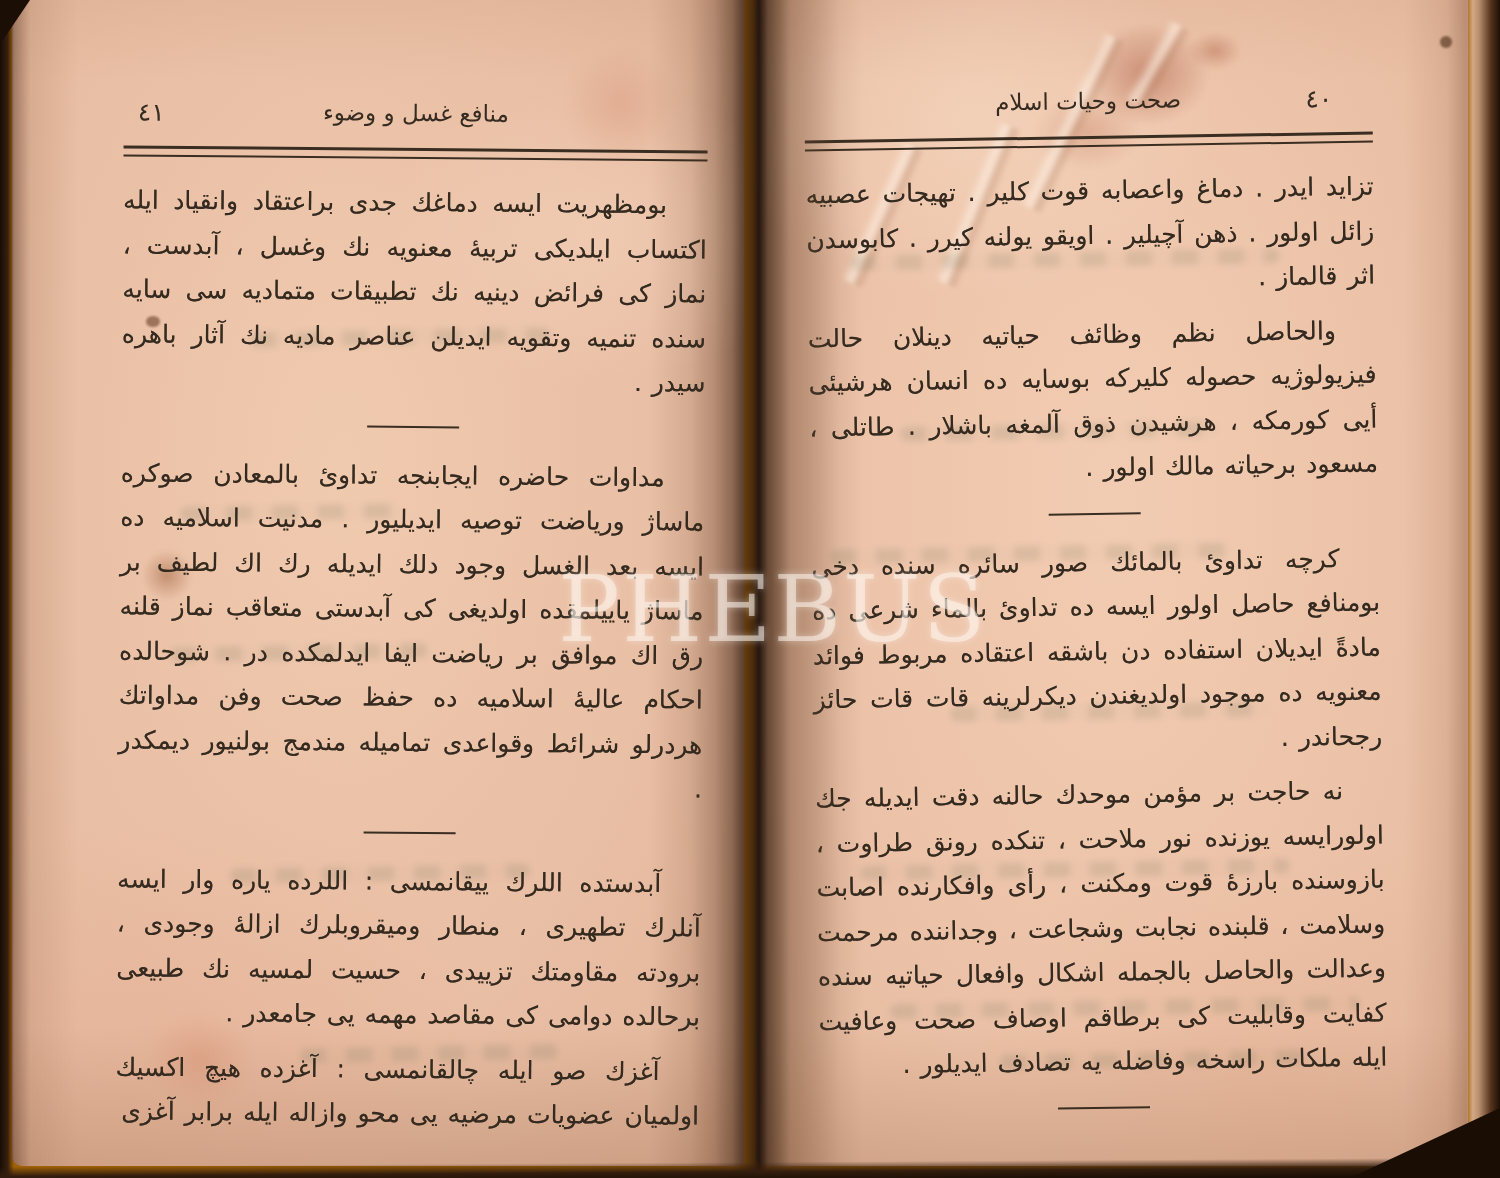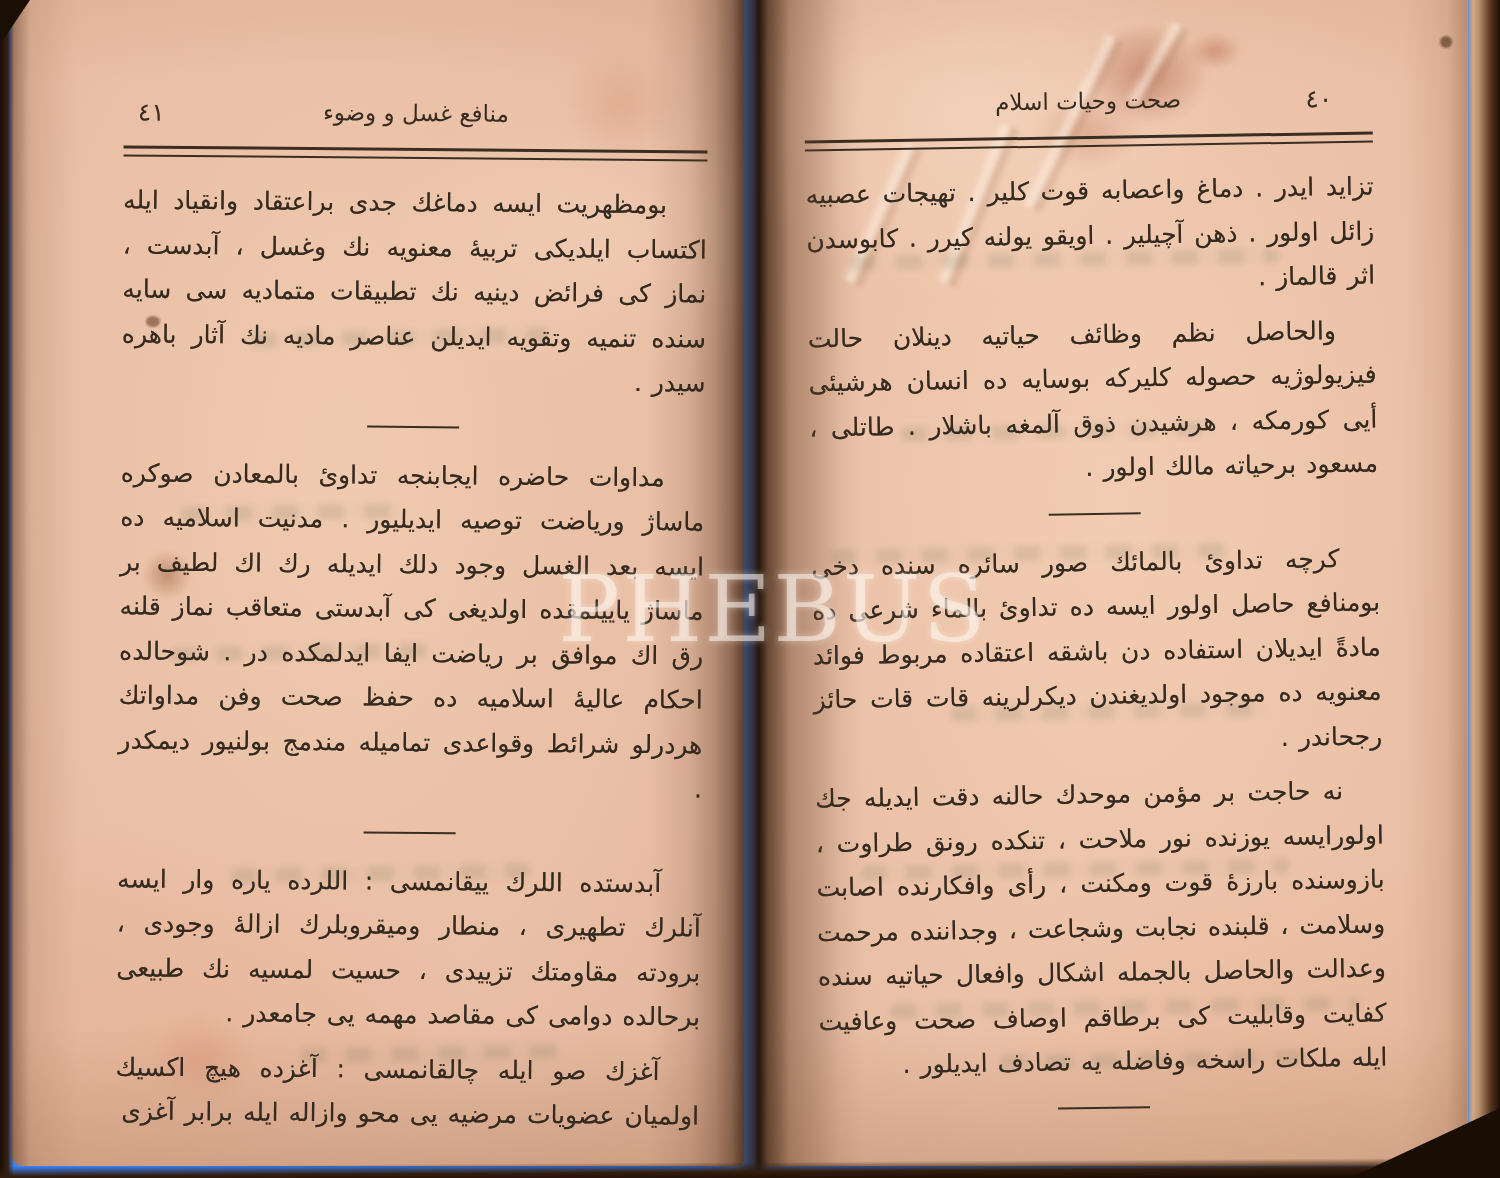--- a/index.html
+++ b/index.html
@@ -1,18 +1,18 @@
 <!DOCTYPE html>
 <html lang="ar"><head>
 <meta charset="utf-8">
 <style>
   html,body{margin:0;padding:0;}
   body{width:1500px;height:1178px;overflow:hidden;background:#1c0e06;
        font-family:"DejaVu Sans",sans-serif;}
-  .photo{position:relative;width:1500px;height:1178px;background:#3b82f6;overflow:hidden;}
+  .photo{position:relative;width:1500px;height:1178px;background:#a16207;overflow:hidden;}
 
   
   .page{position:absolute;top:0;height:1166px;}
   .page-left{left:12px;width:732px;border-radius:0 0 6px 10px;
     background:
       radial-gradient(ellipse 420px 300px at 24% 88%, rgba(225,150,120,0.18), rgba(0,0,0,0) 70%),
       radial-gradient(ellipse 300px 220px at 80% 20%, rgba(255,230,210,0.25), rgba(0,0,0,0) 70%),
       linear-gradient(90deg, rgba(80,45,28,0.50) 0, rgba(140,95,65,0.18) 2.5%, rgba(0,0,0,0) 9%),
       linear-gradient(270deg, rgba(60,33,18,0.55) 0, rgba(120,80,55,0.28) 4%, rgba(0,0,0,0) 13%),
       linear-gradient(180deg, rgba(200,150,120,0.20) 0, rgba(0,0,0,0) 7%, rgba(0,0,0,0) 88%, rgba(150,100,70,0.28) 100%),

